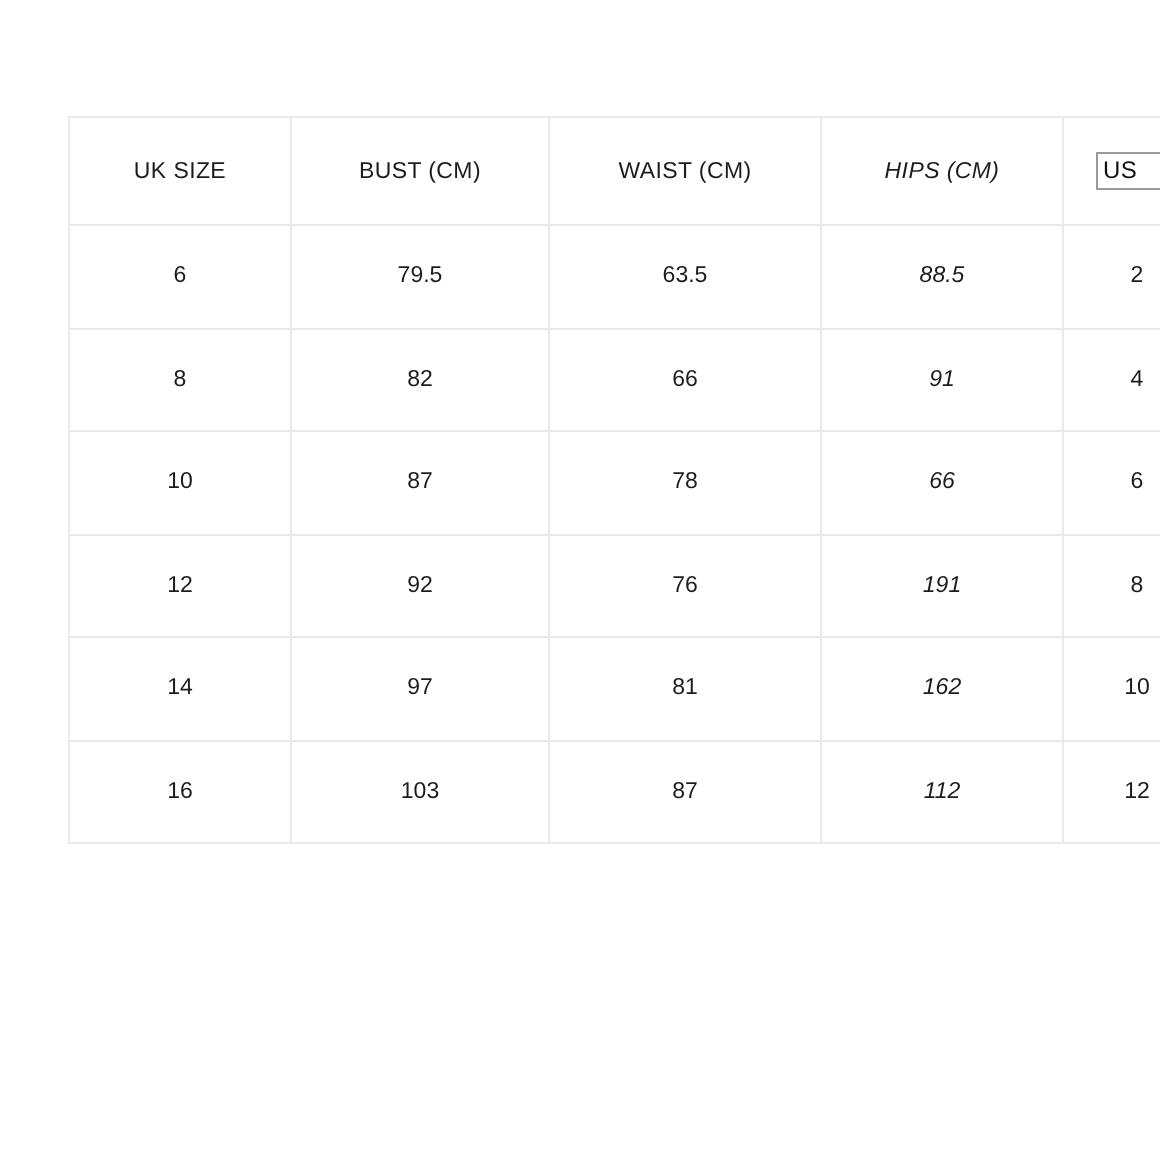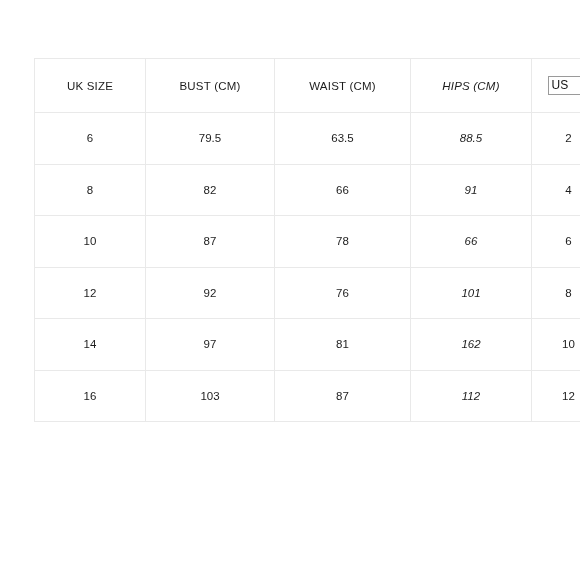--- a/index.html
+++ b/index.html
@@ -135,21 +135,21 @@
             <td class="col-uk">10</td>
             <td class="col-bust">87</td>
             <td class="col-waist">78</td>
             <td class="col-hips">66</td>
             <td class="col-us">6</td>
           </tr>
           <tr>
             <td class="col-uk">12</td>
             <td class="col-bust">92</td>
             <td class="col-waist">76</td>
-            <td class="col-hips">101</td>
+            <td class="col-hips">191</td>
             <td class="col-us">8</td>
           </tr>
           <tr>
             <td class="col-uk">14</td>
             <td class="col-bust">97</td>
             <td class="col-waist">81</td>
             <td class="col-hips">162</td>
             <td class="col-us">10</td>
           </tr>
           <tr>

